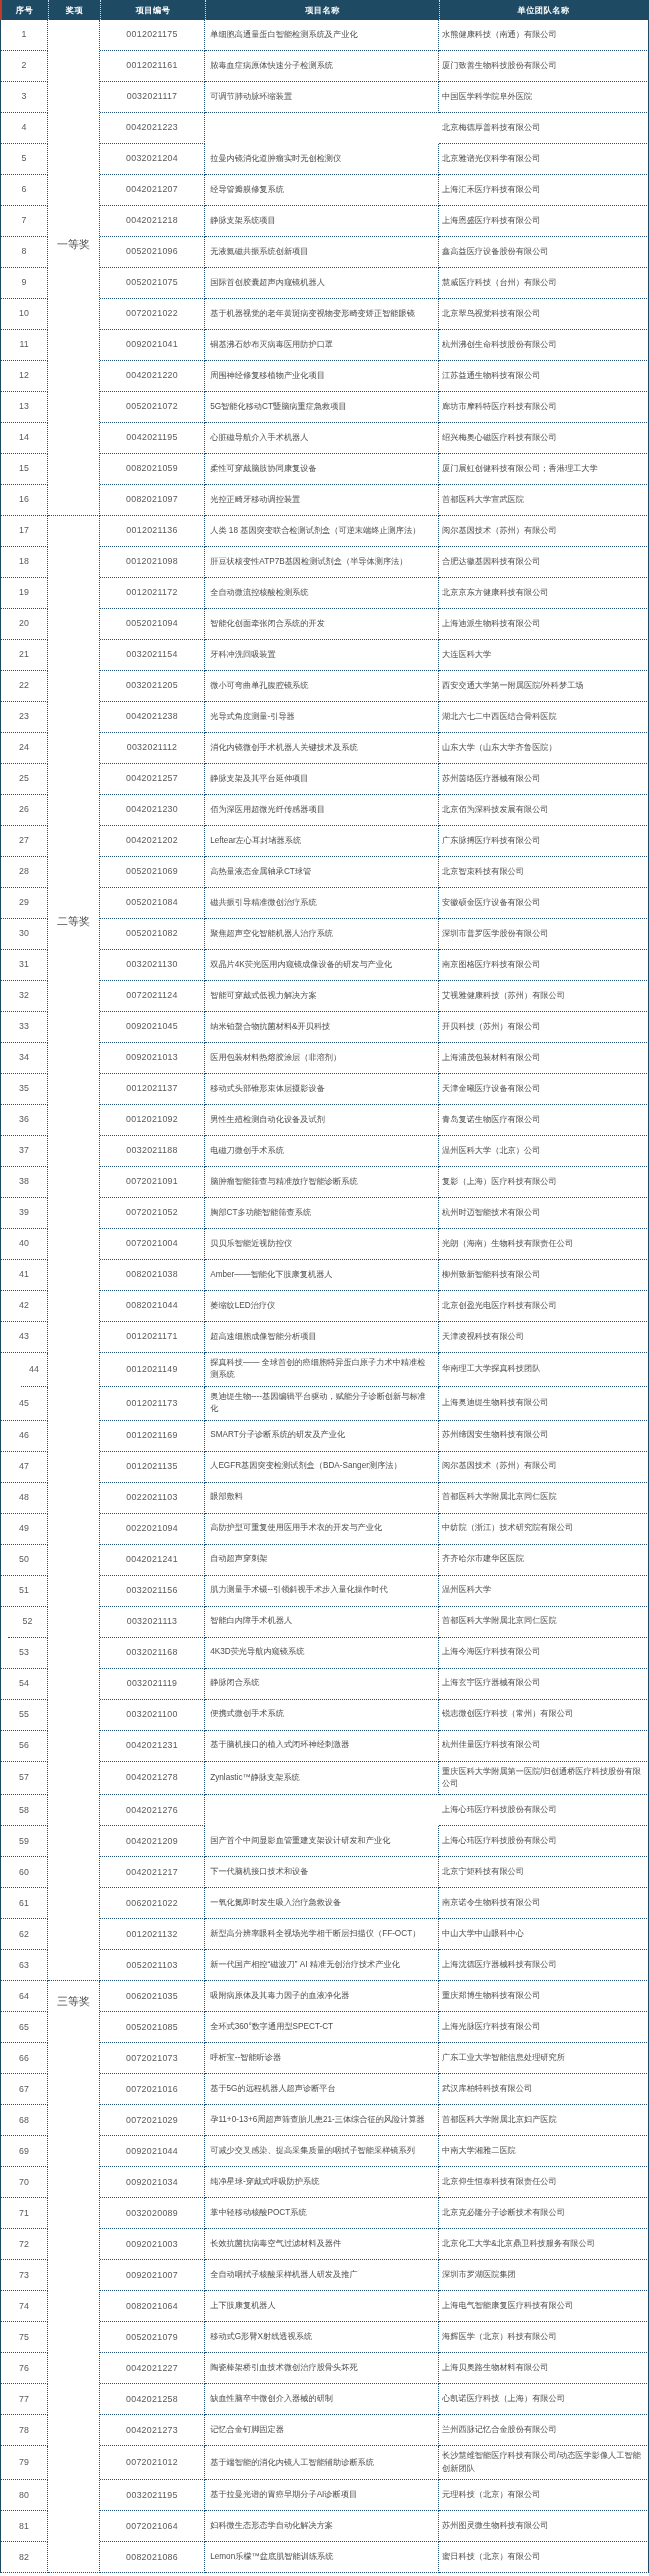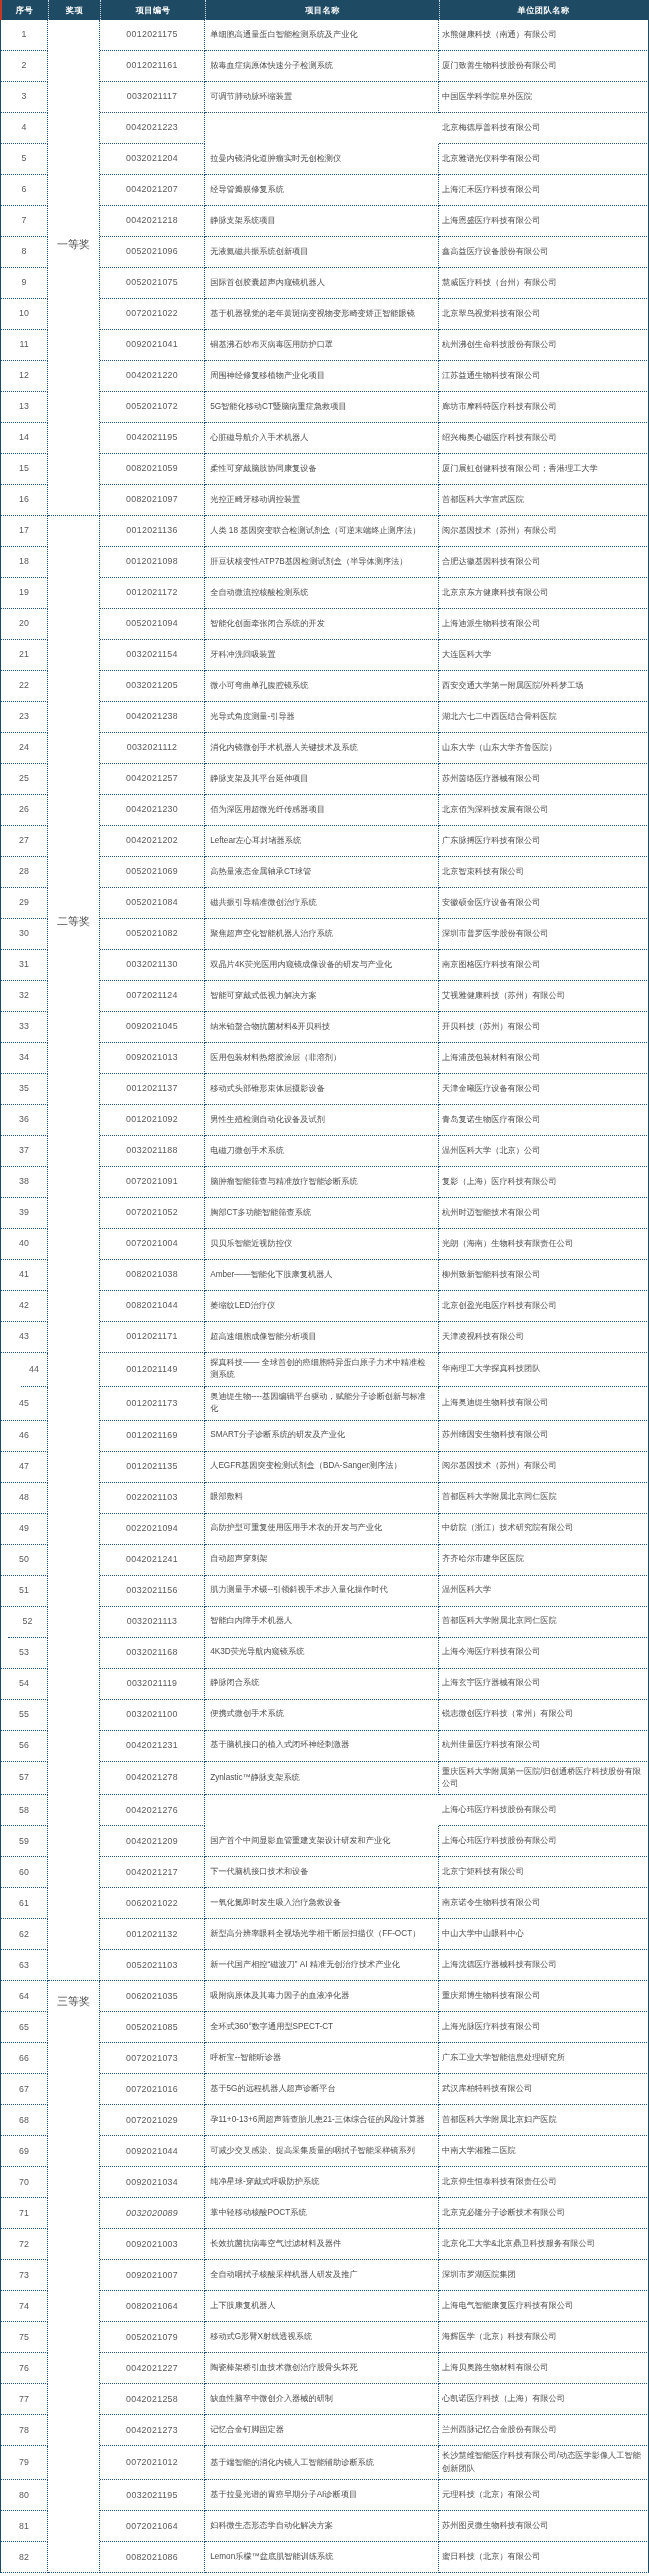--- a/index.html
+++ b/index.html
@@ -316,21 +316,21 @@
         <div class="cell c-org" style="grid-area: 68 / 5;">首都医科大学附属北京妇产医院</div>
         <div class="cell c-no" style="grid-area: 69 / 1;">69</div>
         <div class="cell c-code" style="grid-area: 69 / 3;">0092021044</div>
         <div class="cell c-project" style="grid-area: 69 / 4;">可减少交叉感染、提高采集质量的咽拭子智能采样镜系列</div>
         <div class="cell c-org" style="grid-area: 69 / 5;">中南大学湘雅二医院</div>
         <div class="cell c-no" style="grid-area: 70 / 1;">70</div>
         <div class="cell c-code" style="grid-area: 70 / 3;">0092021034</div>
         <div class="cell c-project" style="grid-area: 70 / 4;">纯净星球-穿戴式呼吸防护系统</div>
         <div class="cell c-org" style="grid-area: 70 / 5;">北京仰生恒泰科技有限责任公司</div>
         <div class="cell c-no" style="grid-area: 71 / 1;">71</div>
-        <div class="cell c-code" style="grid-area: 71 / 3; font-style: italic;">0032020089</div>
+        <div class="cell c-code" style="grid-area: 71 / 3;">0032020089</div>
         <div class="cell c-project" style="grid-area: 71 / 4;">掌中轻移动核酸POCT系统</div>
         <div class="cell c-org" style="grid-area: 71 / 5;">北京克必隆分子诊断技术有限公司</div>
         <div class="cell c-no" style="grid-area: 72 / 1;">72</div>
         <div class="cell c-code" style="grid-area: 72 / 3;">0092021003</div>
         <div class="cell c-project" style="grid-area: 72 / 4;">长效抗菌抗病毒空气过滤材料及器件</div>
         <div class="cell c-org" style="grid-area: 72 / 5;">北京化工大学&amp;北京鼎卫科技服务有限公司</div>
         <div class="cell c-no" style="grid-area: 73 / 1;">73</div>
         <div class="cell c-code" style="grid-area: 73 / 3;">0092021007</div>
         <div class="cell c-project" style="grid-area: 73 / 4;">全自动咽拭子核酸采样机器人研发及推广</div>
         <div class="cell c-org" style="grid-area: 73 / 5;">深圳市罗湖医院集团</div>

